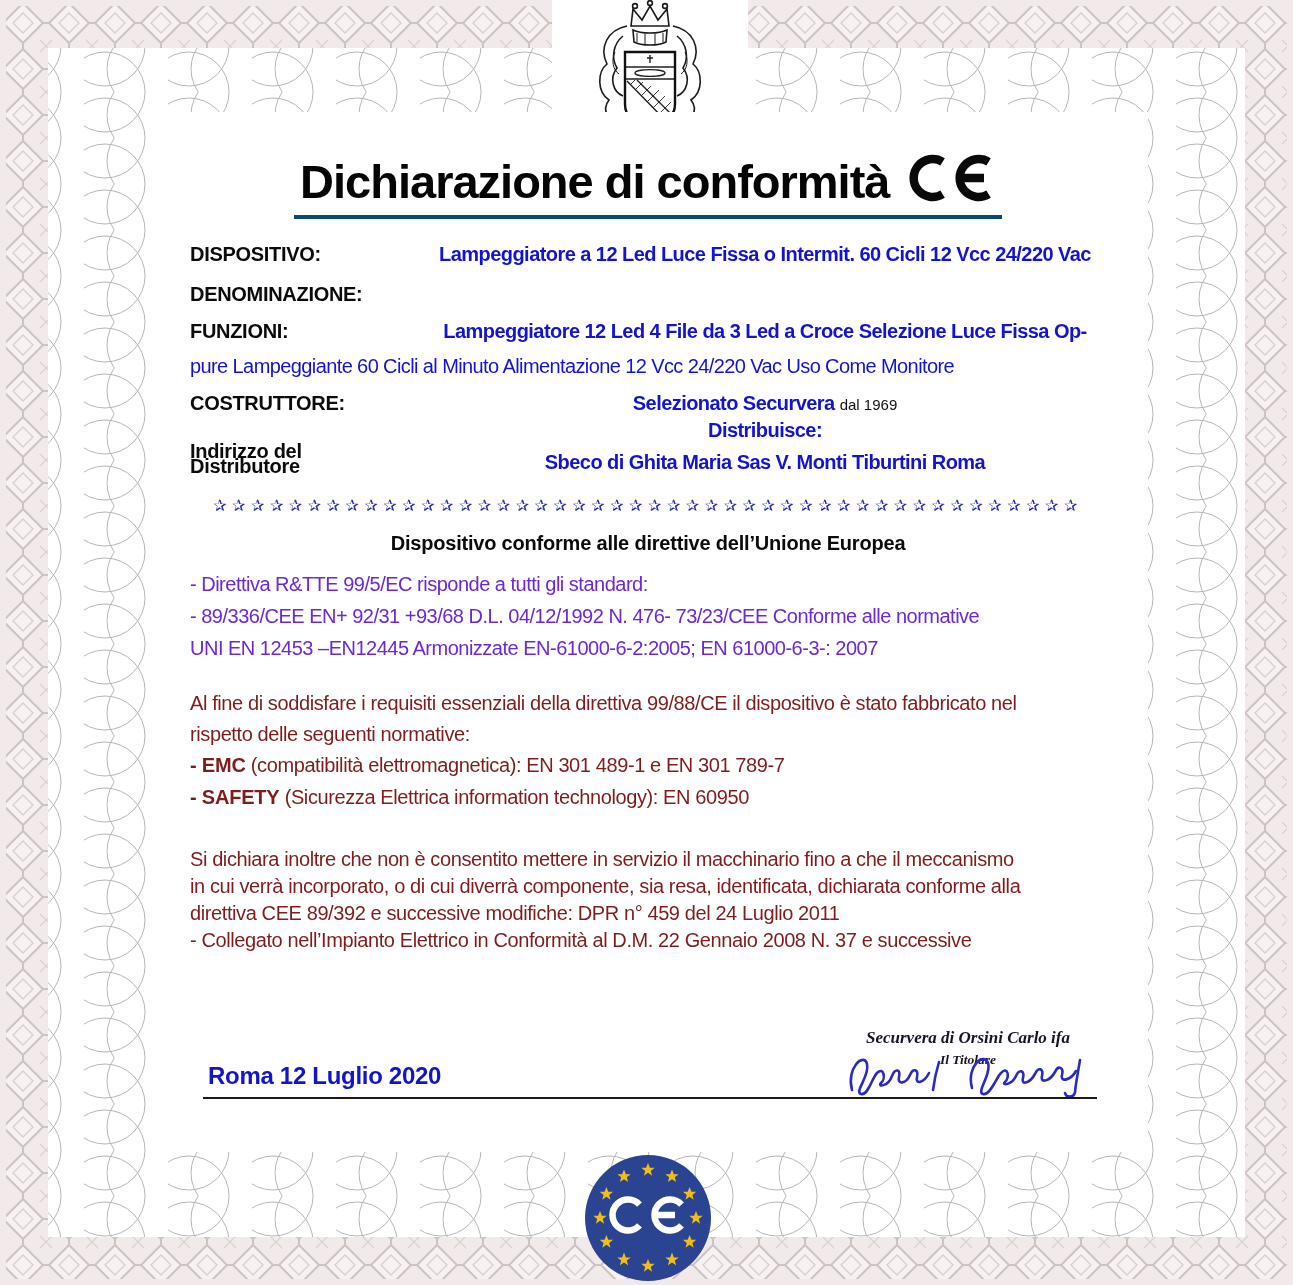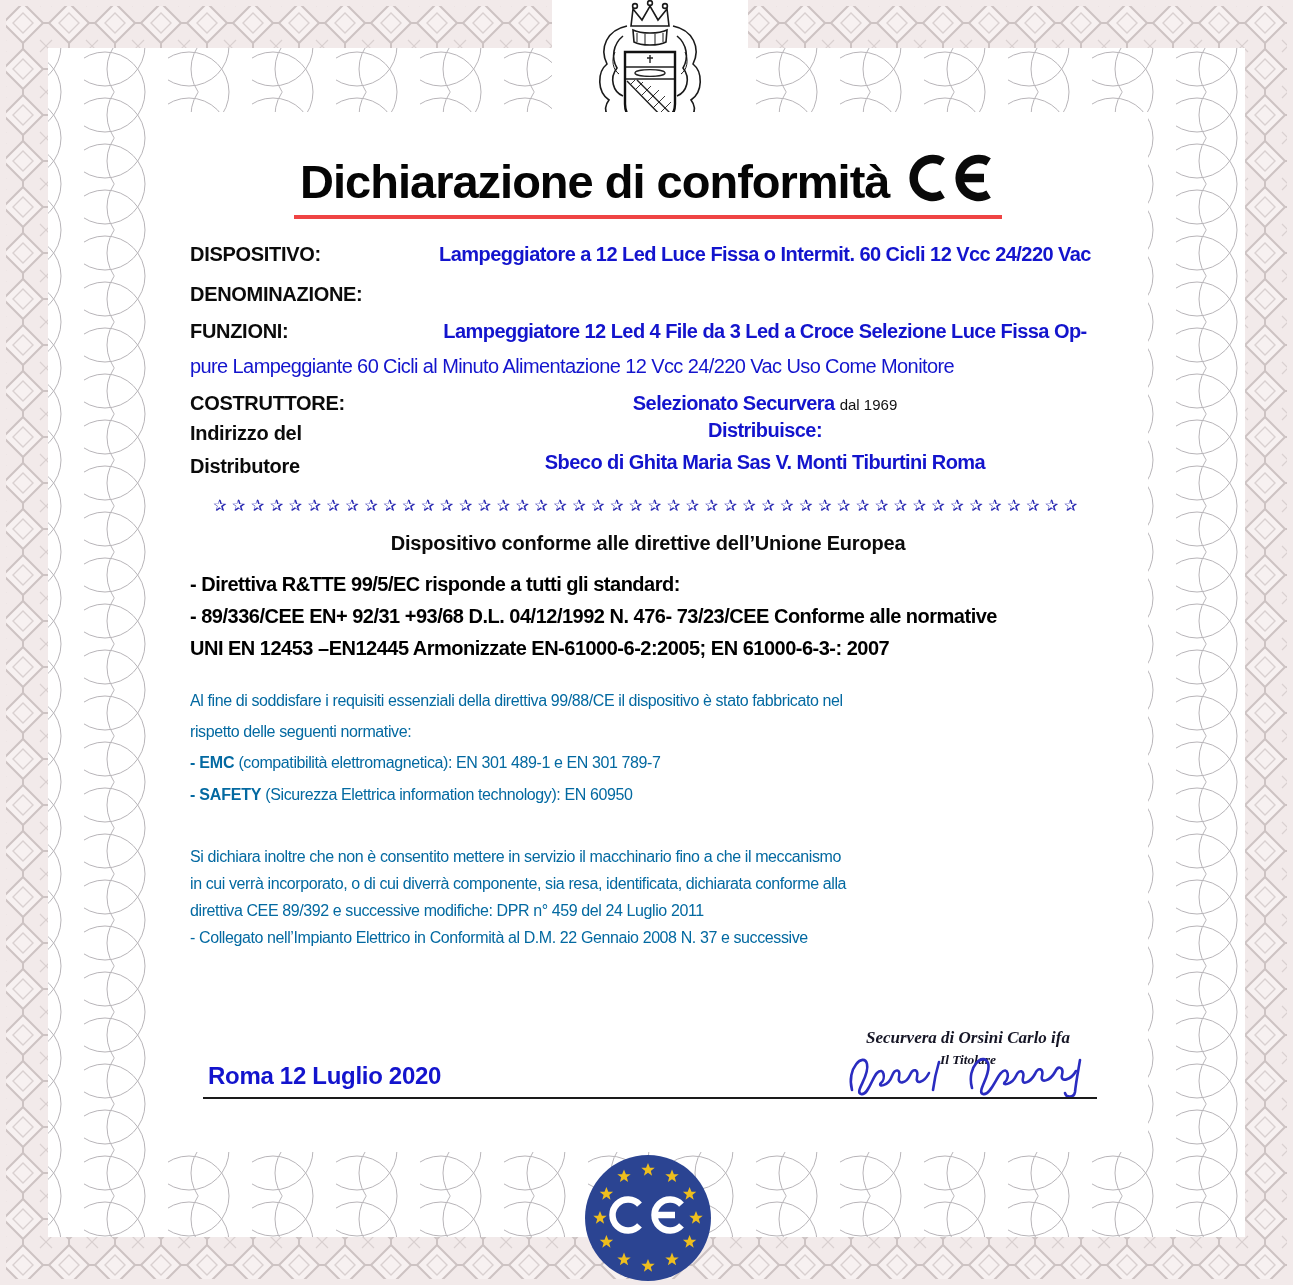--- a/index.html
+++ b/index.html
@@ -24,40 +24,40 @@
   }
   .value-cont{
     position:absolute;left:42px;width:950px;
     font-weight:normal;font-size:20px;letter-spacing:-0.6px;color:#1314cd;white-space:nowrap;
   }
   .suffix-black{font-weight:normal;font-size:15px;color:#111;letter-spacing:0;}
   .title-wrap{
     position:absolute;left:0;top:40px;width:1000px;text-align:center;
   }
   .title-inner{
-    display:inline-block;border-bottom:4px solid #ef4444;padding:0 6px 6px 6px;white-space:nowrap;
+    display:inline-block;border-bottom:4px solid #0c4a6e;padding:0 6px 6px 6px;white-space:nowrap;
   }
   .title-text{
     font-size:47px;font-weight:bold;letter-spacing:-1px;color:#050505;vertical-align:baseline;
   }
   .stars{
     position:absolute;left:42px;top:384px;width:916px;text-align:center;
     font-size:16px;letter-spacing:5.5px;color:#2a2ab2;white-space:nowrap;
   }
   .conf-heading{
     position:absolute;left:42px;top:420px;width:916px;text-align:center;
     font-size:20px;font-weight:bold;color:#0b0b0b;letter-spacing:-0.2px;
   }
   .directive{
     position:absolute;left:42px;width:950px;
-    font-size:20px;font-weight:bold;color:#000000;letter-spacing:-0.5px;white-space:nowrap;
+    font-size:20px;font-weight:normal;color:#6d28d9;letter-spacing:-0.5px;white-space:nowrap;
   }
   .para{
     position:absolute;left:42px;width:950px;
-    font-size:16px;font-weight:normal;color:#0369a1;letter-spacing:-0.4px;white-space:nowrap;
+    font-size:20px;font-weight:normal;color:#7f1d1d;letter-spacing:-0.4px;white-space:nowrap;
   }
   .para b{letter-spacing:-0.2px;}
   .date-place{
     position:absolute;left:60px;top:950px;
     font-size:24px;font-weight:bold;color:#1314cd;letter-spacing:-0.3px;
   }
   .sig-company{
     position:absolute;left:660px;top:916px;width:320px;text-align:center;
     font-family:Liberation Serif, serif;font-style:italic;font-weight:bold;
     font-size:17px;color:#151525;white-space:nowrap;
@@ -162,21 +162,21 @@
   <div class="row-label" style="top:208px">FUNZIONI:</div>
   <div class="row-value" style="top:208px">Lampeggiatore 12 Led 4 File da 3 Led a Croce Selezione Luce Fissa Op-</div>
   <div class="value-cont" style="top:243px">pure Lampeggiante 60 Cicli al Minuto Alimentazione 12 Vcc 24/220 Vac Uso Come Monitore</div>
 
   <div class="row-label" style="top:280px">COSTRUTTORE:</div>
   <div class="row-value" style="top:280px">
     <span>Selezionato Securvera</span>
     <span class="suffix-black">dal 1969</span>
   </div>
 
-  <div class="row-label" style="top:310px">Indirizzo del</div>
+  <div class="row-label" style="top:328px">Indirizzo del</div>
   <div class="row-value" style="top:307px">Distribuisce:</div>
 
   <div class="row-label" style="top:343px">Distributore</div>
   <div class="row-value" style="top:339px">Sbeco di Ghita Maria Sas V. Monti Tiburtini Roma</div>
 
   <div class="stars">✰✰✰✰✰✰✰✰✰✰✰✰✰✰✰✰✰✰✰✰✰✰✰✰✰✰✰✰✰✰✰✰✰✰✰✰✰✰✰✰✰✰✰✰✰✰</div>
 
   <div class="conf-heading">Dispositivo conforme alle direttive dell’Unione Europea</div>
 
   <div class="directive" style="top:461px">- Direttiva R&amp;TTE 99/5/EC risponde a tutti gli standard:</div>

